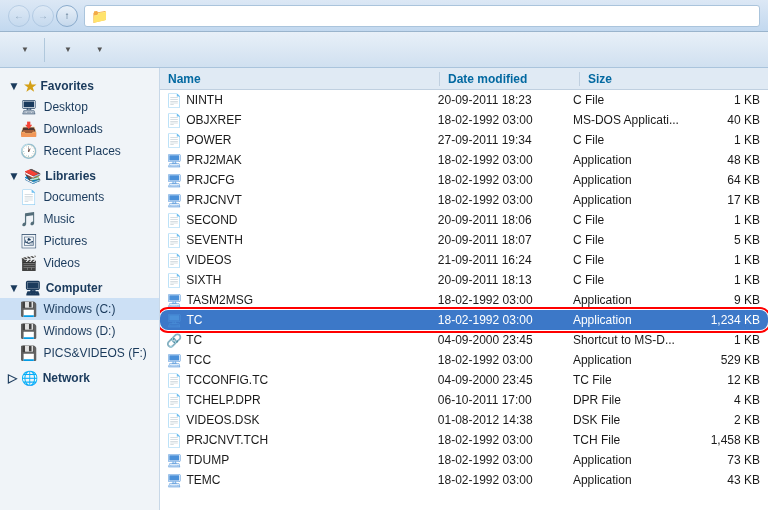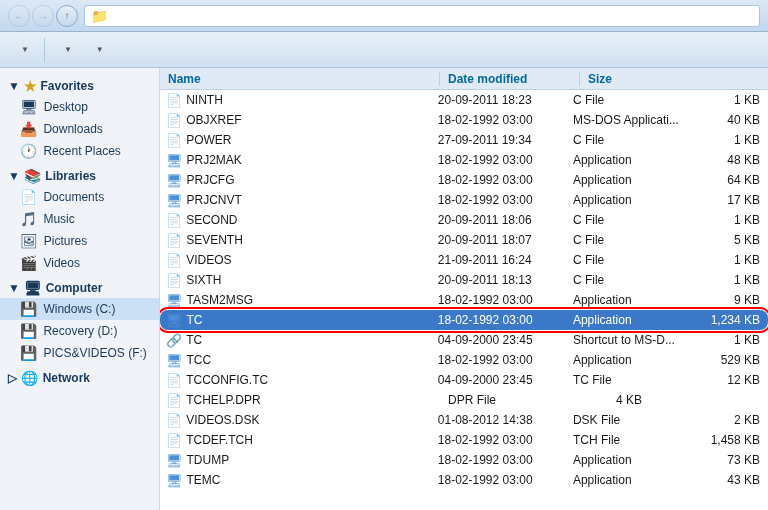--- a/index.html
+++ b/index.html
@@ -264,21 +264,21 @@
         <span>▼</span>
         <span style="font-size:14px;">🖥</span>
         <span>Computer</span>
       </div>
       <div class="sidebar-item selected">
         <span class="item-icon">💾</span>
         <span>Windows (C:)</span>
       </div>
       <div class="sidebar-item">
         <span class="item-icon">💾</span>
-        <span>Recovery (D:)</span>
+        <span>Windows (D:)</span>
       </div>
       <div class="sidebar-item">
         <span class="item-icon">💾</span>
         <span>PICS&amp;VIDEOS (F:)</span>
       </div>
     </div>
 
     <div class="sidebar-section">
       <div class="sidebar-header">
         <span>▷</span>
@@ -428,36 +428,37 @@
     </div>
     <div class="cell-date">04-09-2000 23:45</div>
     <div class="cell-type">TC File</div>
     <div class="cell-size">12 KB</div>
   </div>
         <div class="file-row">
     <div class="cell-name">
       <span style="color:#4a90d9;font-size:13px;">📄</span>
       <span>TCHELP.DPR</span>
     </div>
+    <div class="cell-date">06-10-2011 17:00</div>
     <div class="cell-type">DPR File</div>
     <div class="cell-size">4 KB</div>
   </div>
         <div class="file-row">
     <div class="cell-name">
       <span style="color:#4a90d9;font-size:13px;">📄</span>
       <span>VIDEOS.DSK</span>
     </div>
     <div class="cell-date">01-08-2012 14:38</div>
     <div class="cell-type">DSK File</div>
     <div class="cell-size">2 KB</div>
   </div>
         <div class="file-row">
     <div class="cell-name">
       <span style="color:#4a90d9;font-size:13px;">📄</span>
-      <span>TCDEF.TCH</span>
+      <span>PRJCNVT.TCH</span>
     </div>
     <div class="cell-date">18-02-1992 03:00</div>
     <div class="cell-type">TCH File</div>
     <div class="cell-size">1,458 KB</div>
   </div>
         <div class="file-row">
     <div class="cell-name">
       <span style="color:#4a90d9;font-size:13px;">🖥</span>
       <span>TDUMP</span>
     </div>

